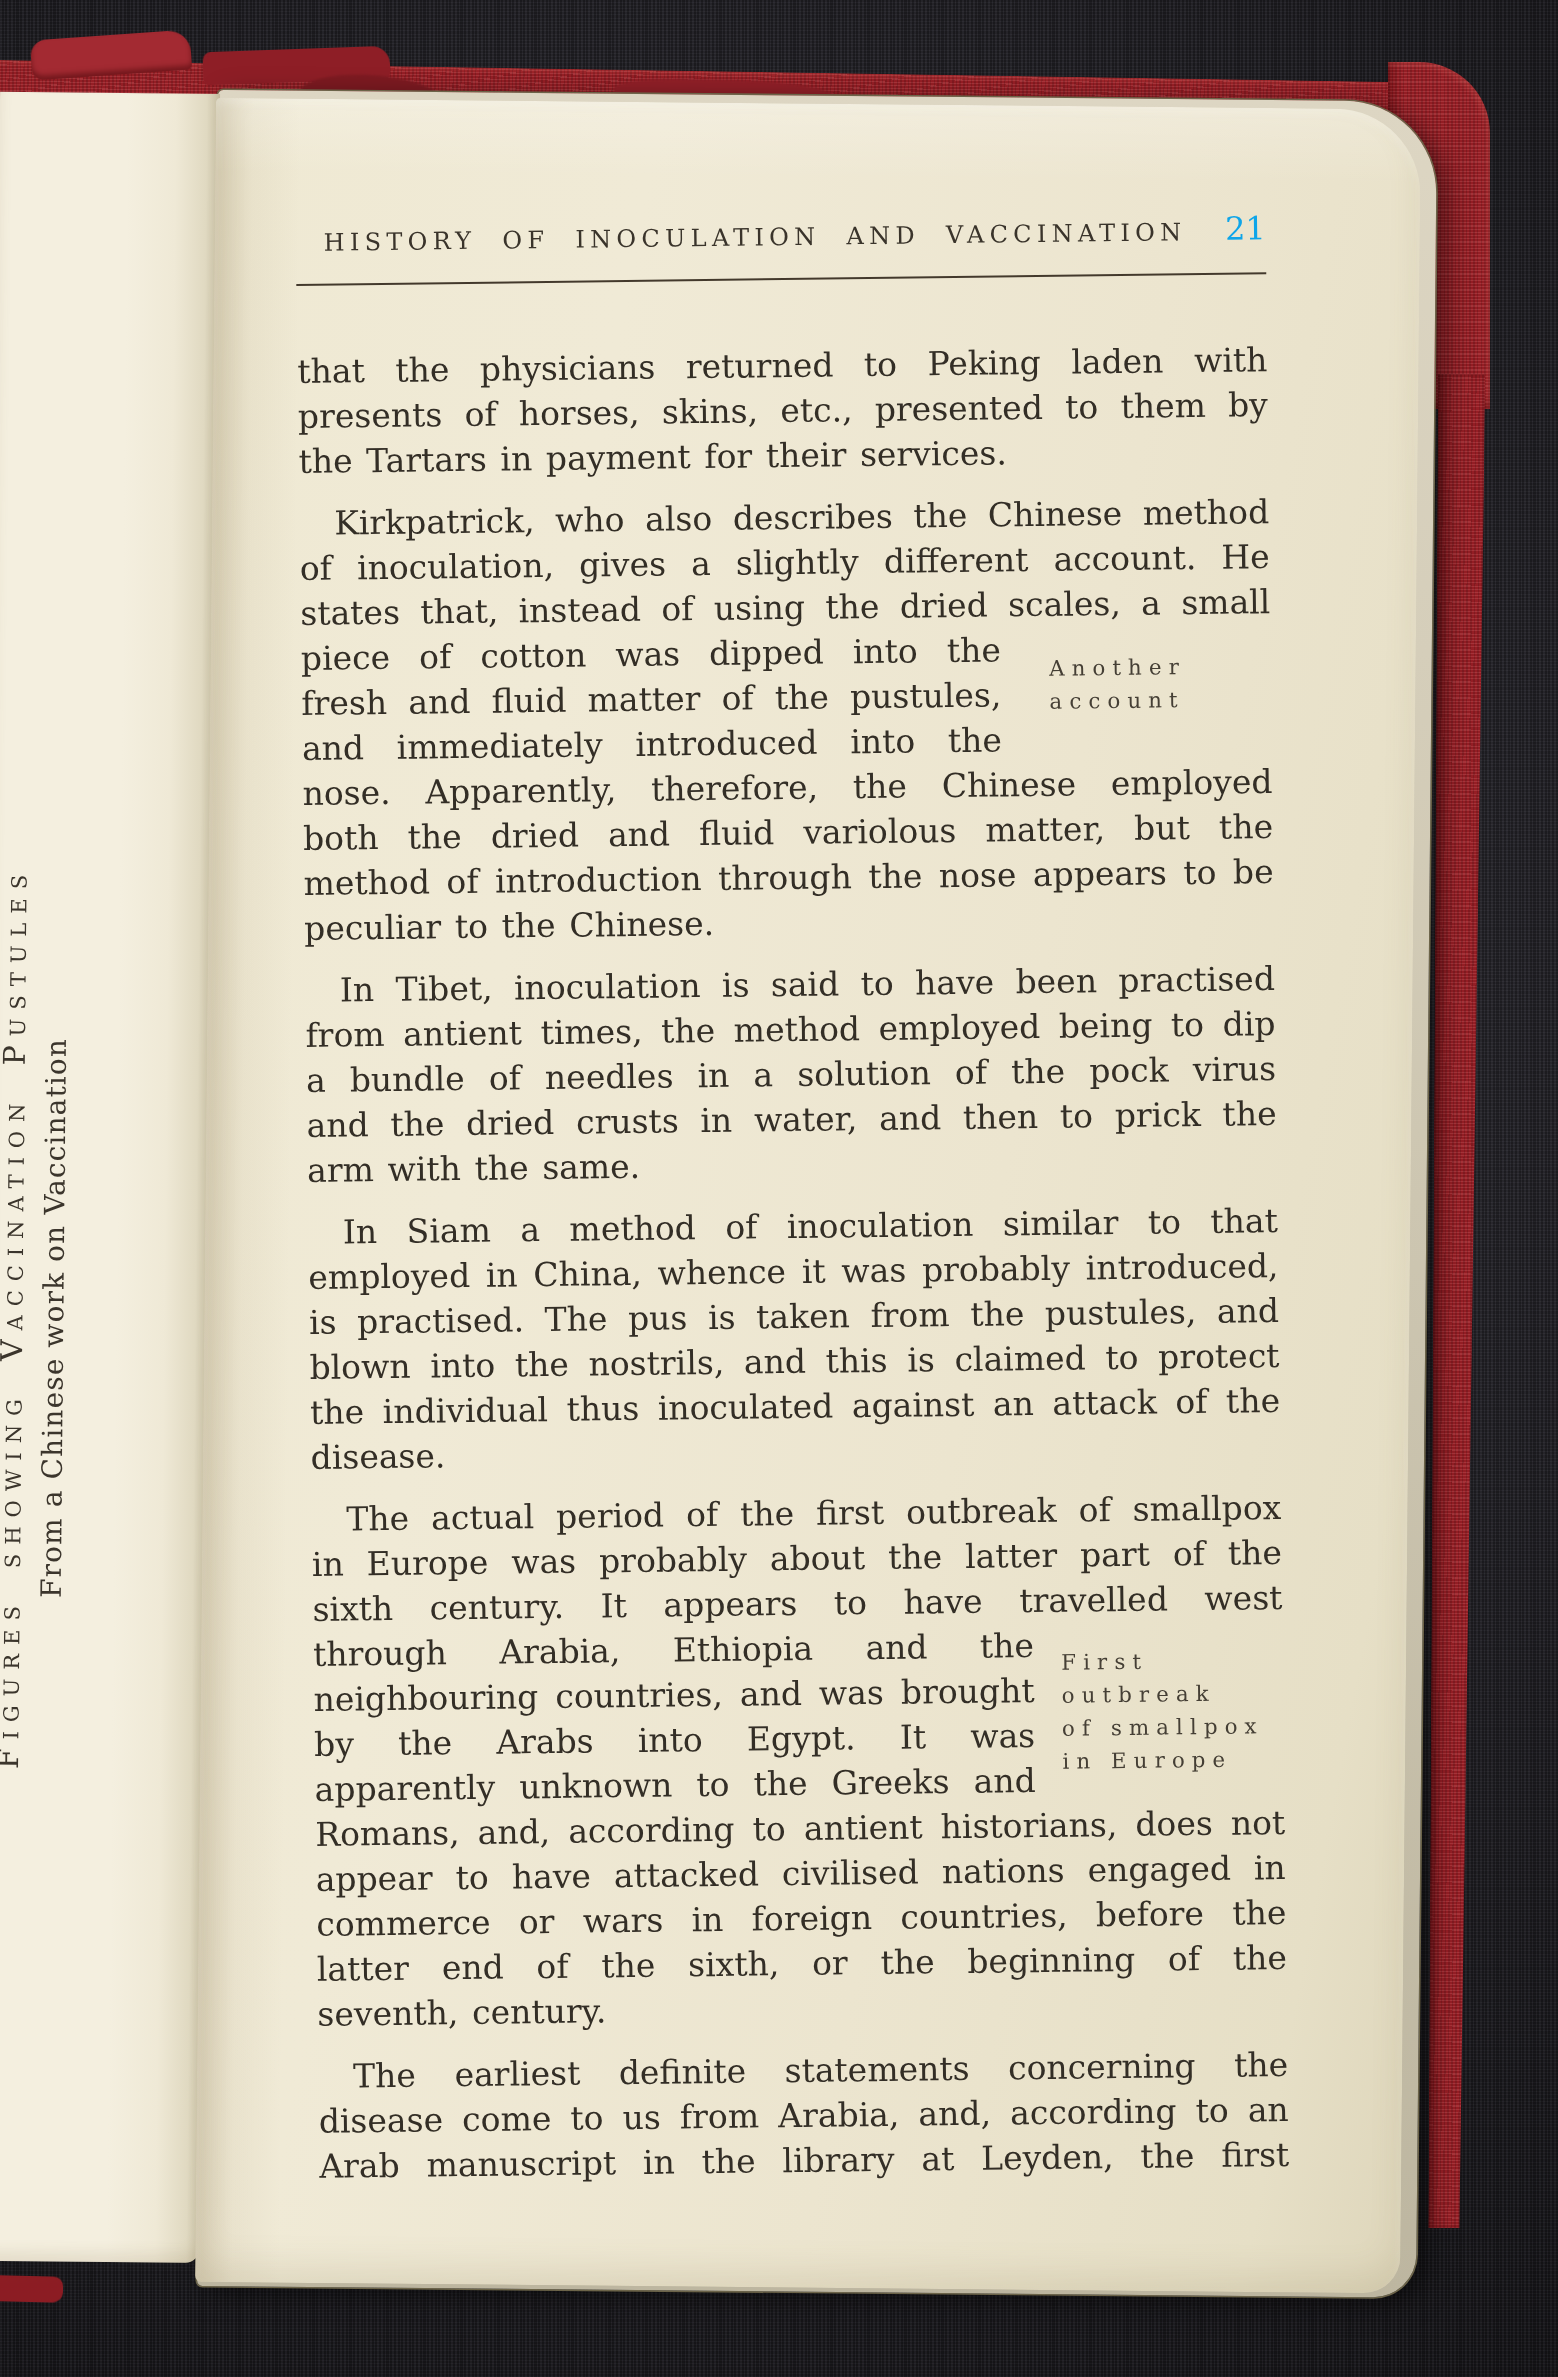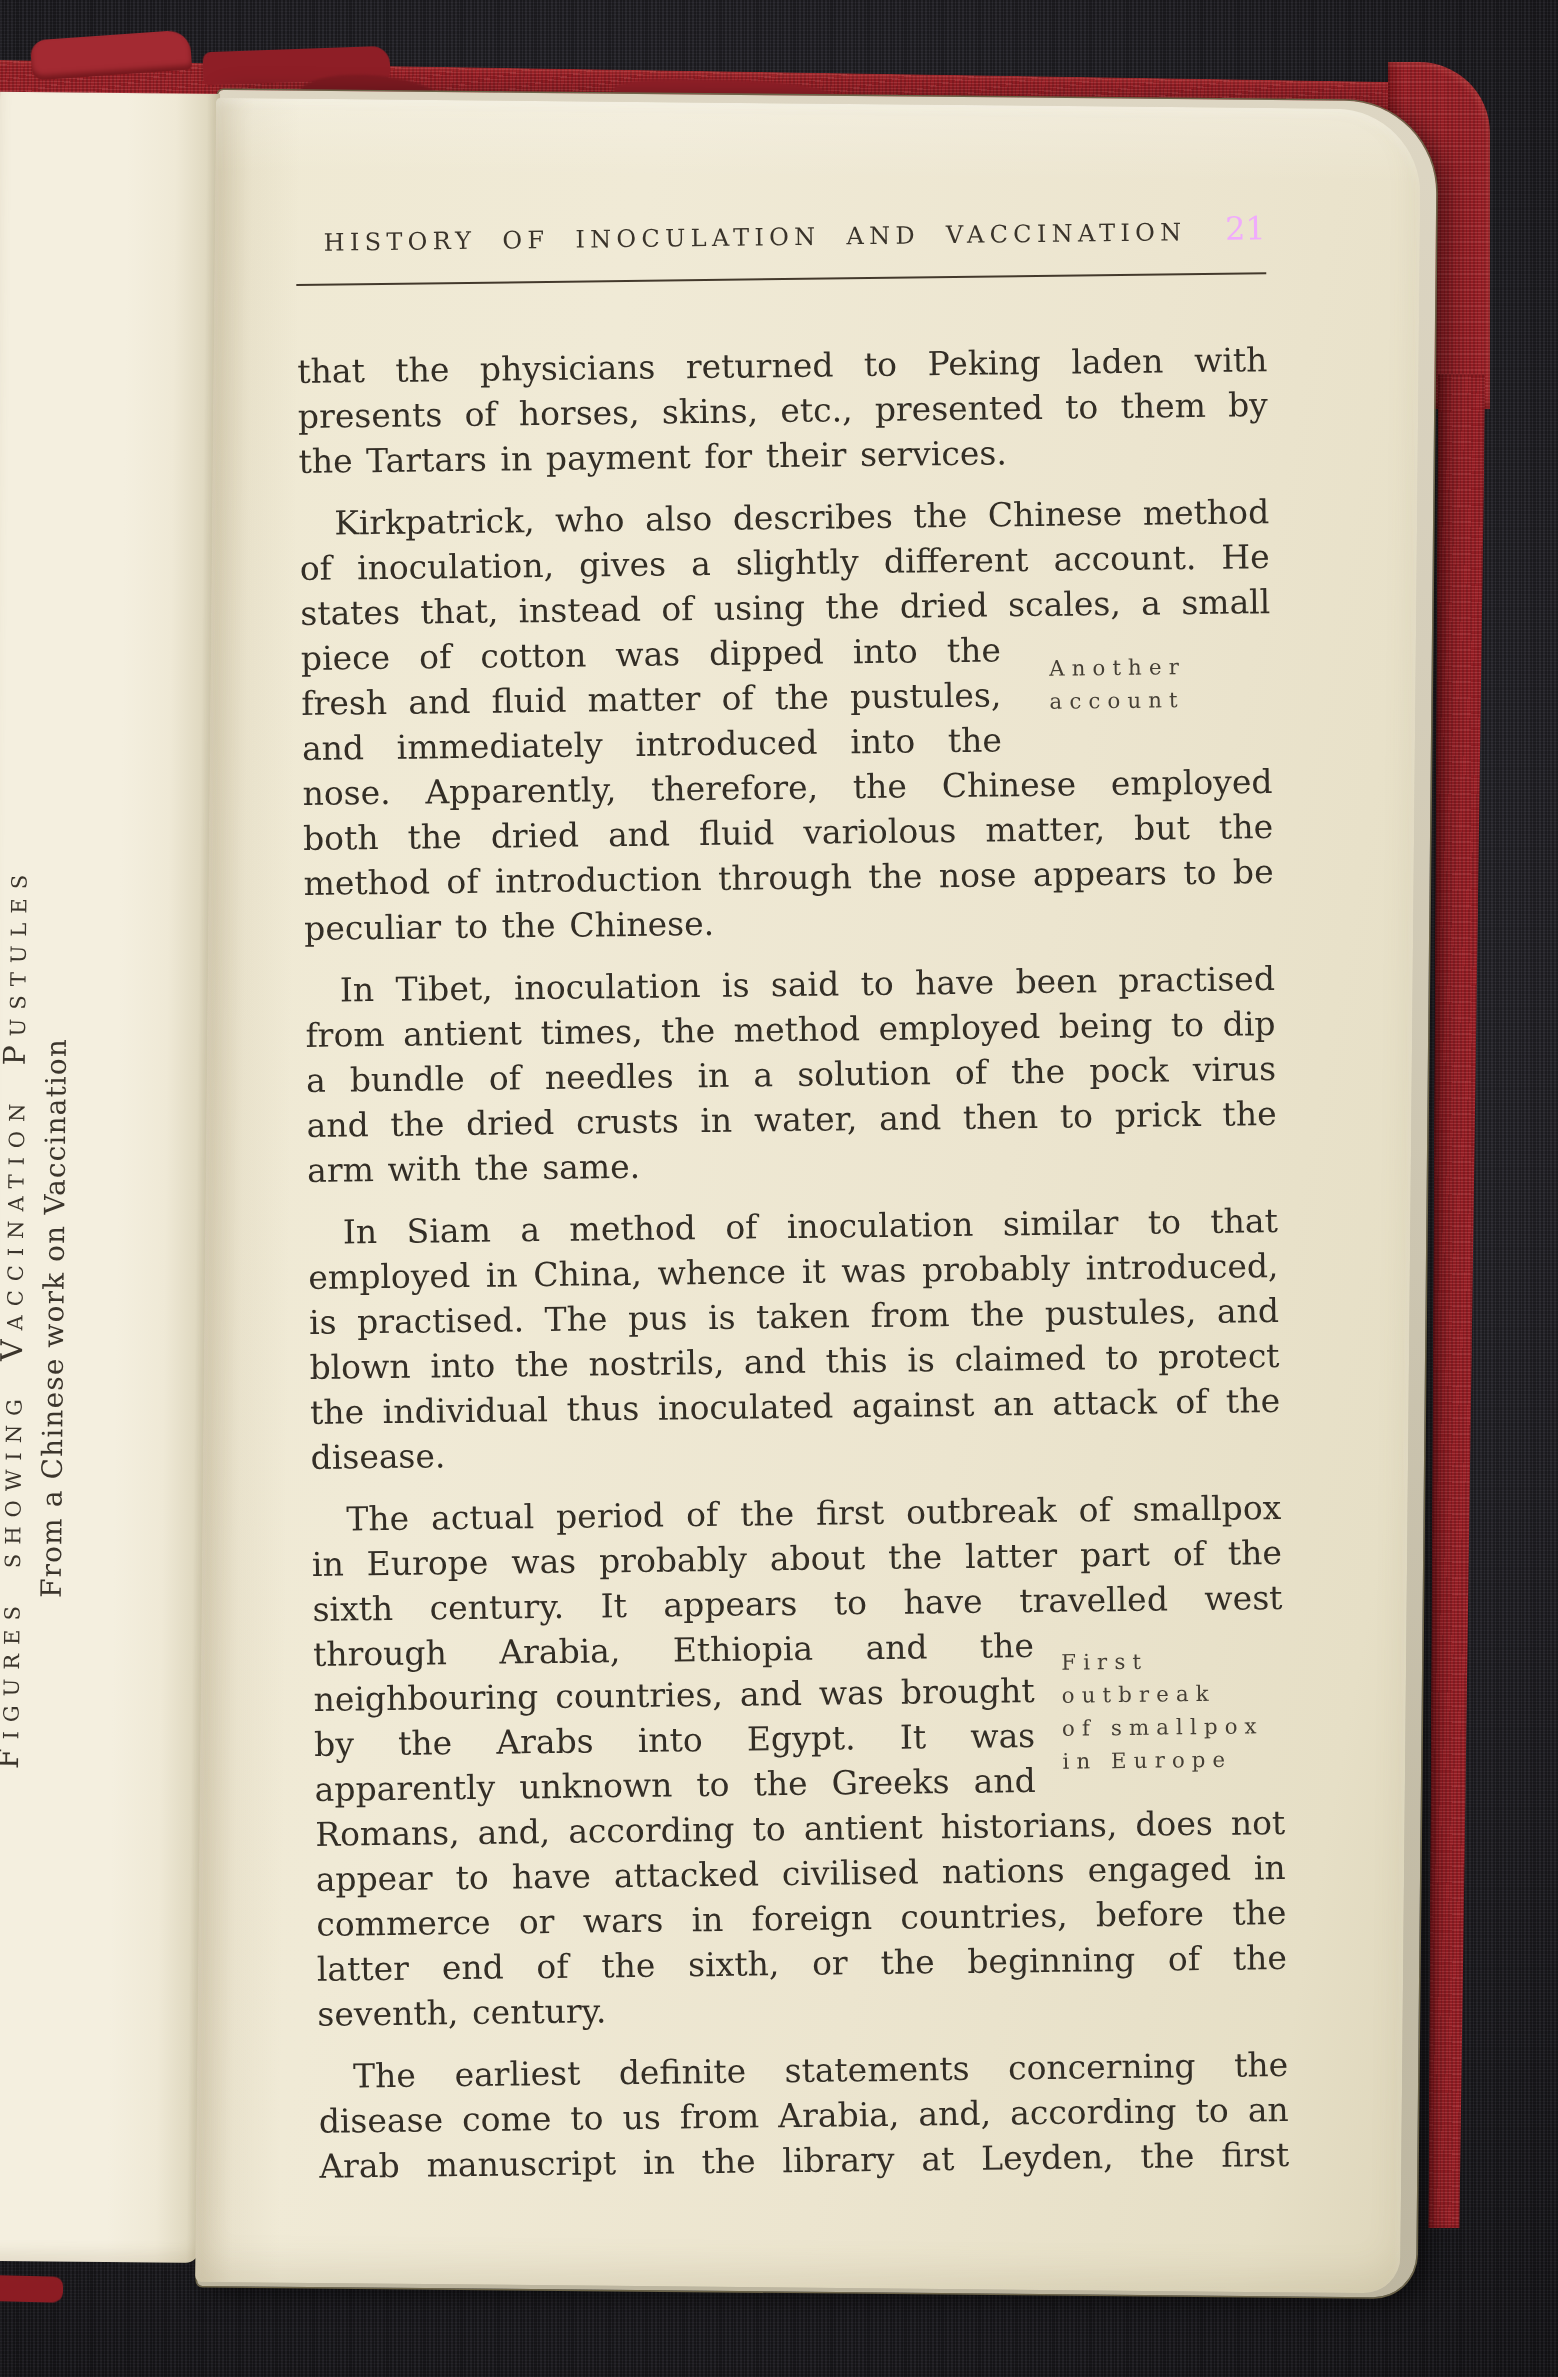--- a/index.html
+++ b/index.html
@@ -65,21 +65,21 @@
   .caption-title{font-variant:small-caps;font-size:30px;letter-spacing:0.30em;word-spacing:0.35em;}
   .caption-subtitle{font-size:28px;letter-spacing:0.04em;margin-top:7.5px;}
 
   
   .content{position:absolute;left:216px;top:98px;width:1205px;height:2184px;
       box-sizing:border-box;padding:120px 155px 0 80px;color:#332e26;
       transform:rotate(-0.7deg);transform-origin:80px 160px;font-size:33px;line-height:45px;}
   .running-head{display:flex;align-items:baseline;position:relative;}
   .head-title{flex:1;text-align:center;font-size:24px;letter-spacing:0.22em;
       word-spacing:0.55em;color:#3a342b;white-space:nowrap;}
-  .page-number{font-size:32px;margin-left:10.7px;color:#f0abfc;}
+  .page-number{font-size:32px;margin-left:10.7px;color:#0ea5e9;}
   .head-rule{height:2.1px;background:#43392c;margin-top:18px;}
 
   .para{position:relative;margin-top:17px;}
   .para.first{margin-top:63px;}
   .ln{text-align:justify;text-align-last:justify;word-spacing:3.2px;white-space:normal;}
   .end{text-align-last:left;}
   .short{width:700px;}
   .short5{width:721px;}
   .ind{text-indent:35px;}
 

